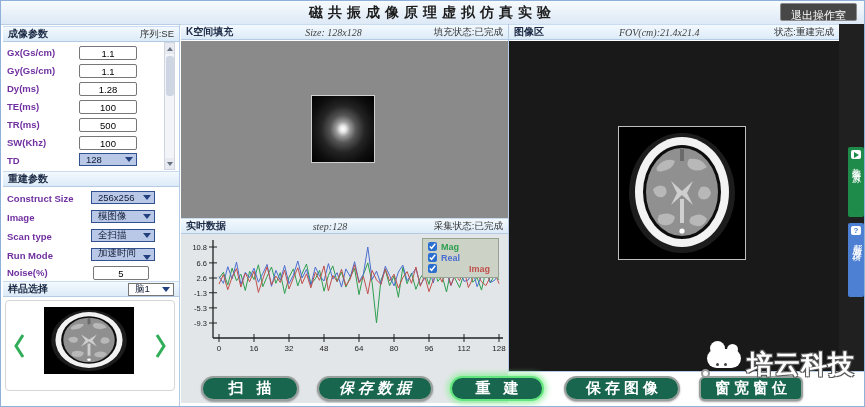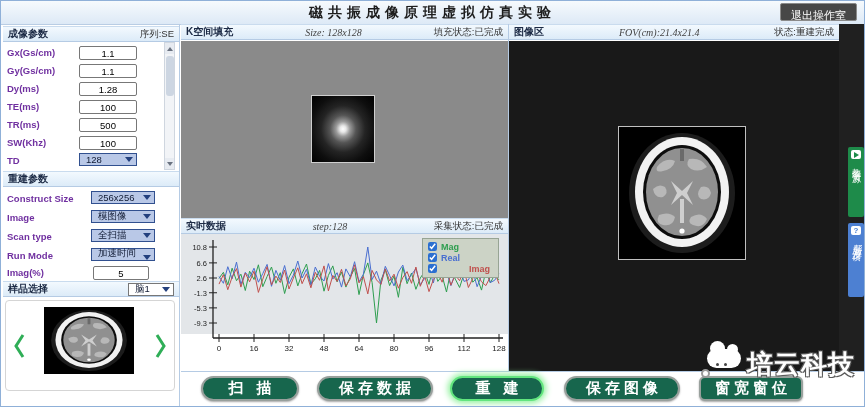--- a/index.html
+++ b/index.html
@@ -37,21 +37,21 @@
   .tri-up{width:0;height:0;border-left:3px solid transparent;border-right:3px solid transparent;border-bottom:4px solid #6a7280;}
   .tri-dn{width:0;height:0;border-left:3px solid transparent;border-right:3px solid transparent;border-top:4px solid #6a7280;}
   .sb-thumb{position:absolute;left:1px;width:8px;background:#cdd6e2;border-radius:3px;cursor:pointer;}
   .carousel{position:absolute;left:4px;top:299px;width:168px;height:89px;border:1px solid #d5d5d5;border-radius:4px;background:#fff;}
   .chev{position:absolute;cursor:pointer;}
   
   .kbody{position:absolute;left:180px;top:40px;width:327px;height:177px;background:#8a8a8a;}
   .ksquare{position:absolute;left:130px;top:54px;width:62px;height:66px;border:1px solid #cfcfcf;
            background:radial-gradient(ellipse at 50% 50%, #ffffff 0px,#e8e8e8 3px,#9a9a9a 7px,
                      #555 13px,#242424 22px,#0e0e0e 32px,#000 44px);}
-  .rtbody{position:absolute;left:180px;top:233px;width:327px;height:100px;background:#e3e6e9;}
+  .rtbody{position:absolute;left:180px;top:233px;width:327px;height:169px;background:#e3e6e9;}
   .legend{position:absolute;right:9px;top:4px;background:#ccd3c6;border:1px solid #97a494;
           padding:2px 8px 3px 5px;}
   .legend .lrow{display:flex;align-items:center;height:11px;font-size:9px;font-weight:bold;}
   .legend input{width:9px;height:9px;margin:0 4px 0 0;accent-color:#2a6fd0;}
   
   .imgbody{position:absolute;left:508px;top:40px;width:330px;height:330px;background:#191919;}
   .brainframe{position:absolute;border:1px solid #c0c0c0;background:#000;}
   
   .strip{position:absolute;left:838px;top:23px;width:27px;height:347px;background:#202020;}
   .vtab{position:absolute;left:847px;width:16px;border-radius:2px;color:#fff;display:flex;
@@ -183,21 +183,21 @@
     </div>
   </div>
   <div class="frow" style="top:247px;">
     <span class="plabel">Run Mode</span>
     <div class="selbox" style="left:90px;width:64px;align-items:flex-end;">
       <span>加速时间</span>
       <span class="caret"></span>
     </div>
   </div>
   <div class="frow" style="top:264px;">
-    <span class="plabel">Imag(%)</span>
+    <span class="plabel">Noise(%)</span>
     <input class="fin" type="text" style="left: 92px; width: 54px;" value="5">
   </div>
 
   <div class="phead" style="left:2px;top:280px;width:176px;">
     <span class="ttl">样品选择</span>
     <div class="selbox" style="position:relative;width:46px;background:#fff;border-color:#777;margin-left:43px;">
       <span>脑1</span>
       <span class="caret"></span>
     </div>
   </div>
@@ -304,21 +304,21 @@
   <div class="vtab" style="top:222px;height:74px;background:#4d80d2;">
     <span class="vicon">
       <span style="color:#4d80d2;font-size:8px;font-weight:bold;line-height:8px;">?</span>
     </span>
     <span class="vtxt" style="font-style:italic;">帮助与反馈</span>
   </div>
 
   <button class="gbtn" style="left:200px;width:98px;">
     <span class="blbl" style="letter-spacing: 13px; margin-right: -13px;">扫描</span>
   </button>
-  <button class="gbtn" style="left:316px;width:116px;">
+  <button class="gbtn" style="left:316px;width:116px;font-style:italic;">
     <span class="blbl" style="letter-spacing: 4px; margin-right: -4px;">保存数据</span>
   </button>
   <button class="gbtn active" style="left:449px;width:94px;">
     <span class="blbl" style="letter-spacing: 13px; margin-right: -13px;">重建</span>
   </button>
   <button class="gbtn" style="left:563px;width:116px;">
     <span class="blbl" style="letter-spacing: 4px; margin-right: -4px;">保存图像</span>
   </button>
   <button class="gbtn" style="left:698px;width:104px;border-radius:6px;">
     <span class="blbl" style="letter-spacing: 4px; margin-right: -4px;">窗宽窗位</span>

